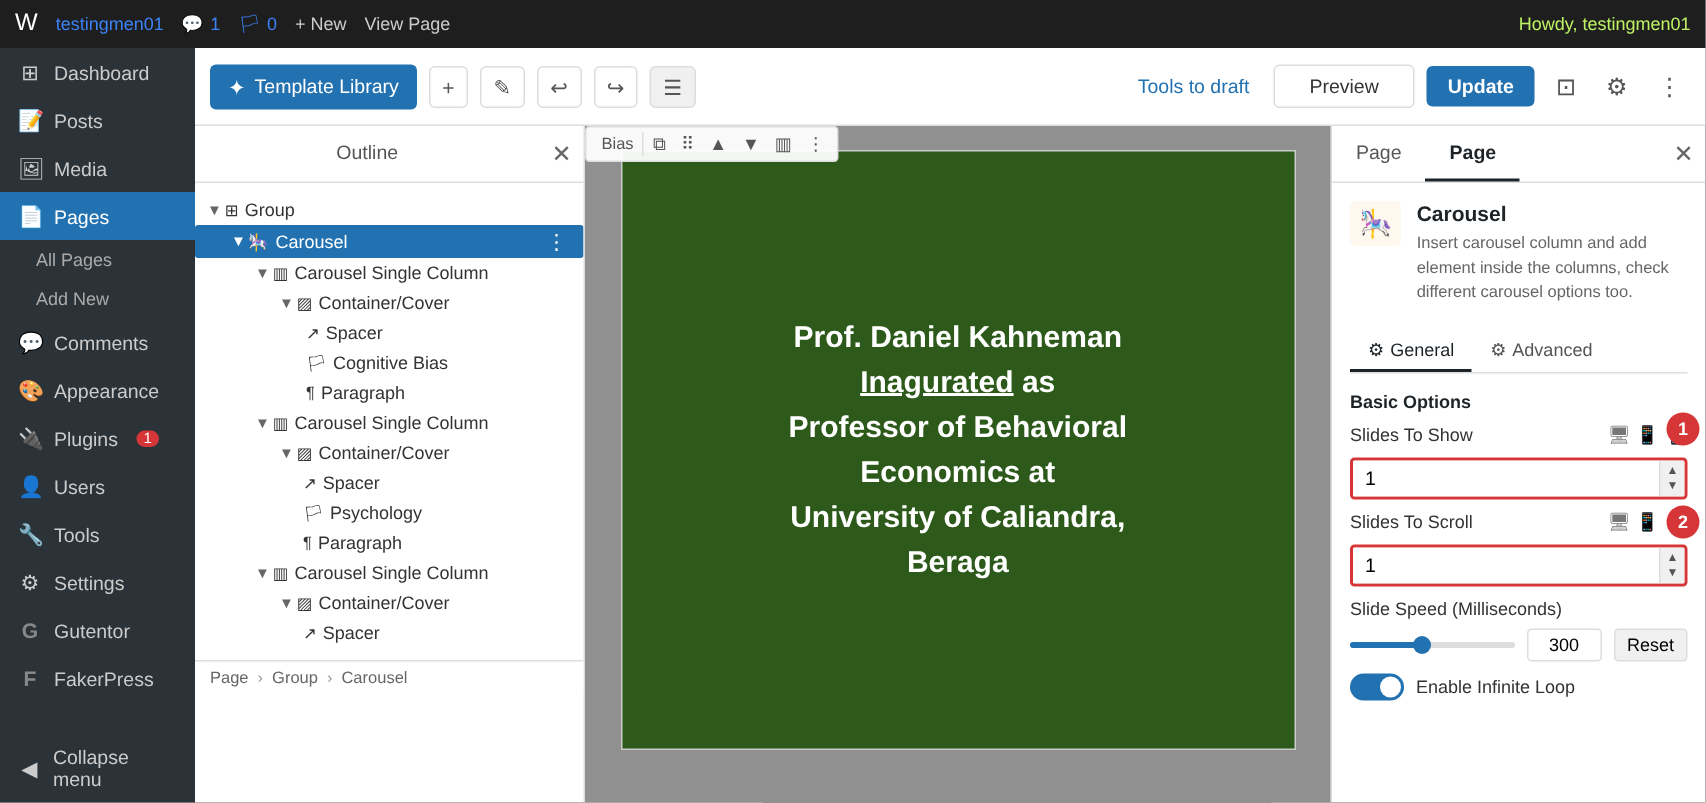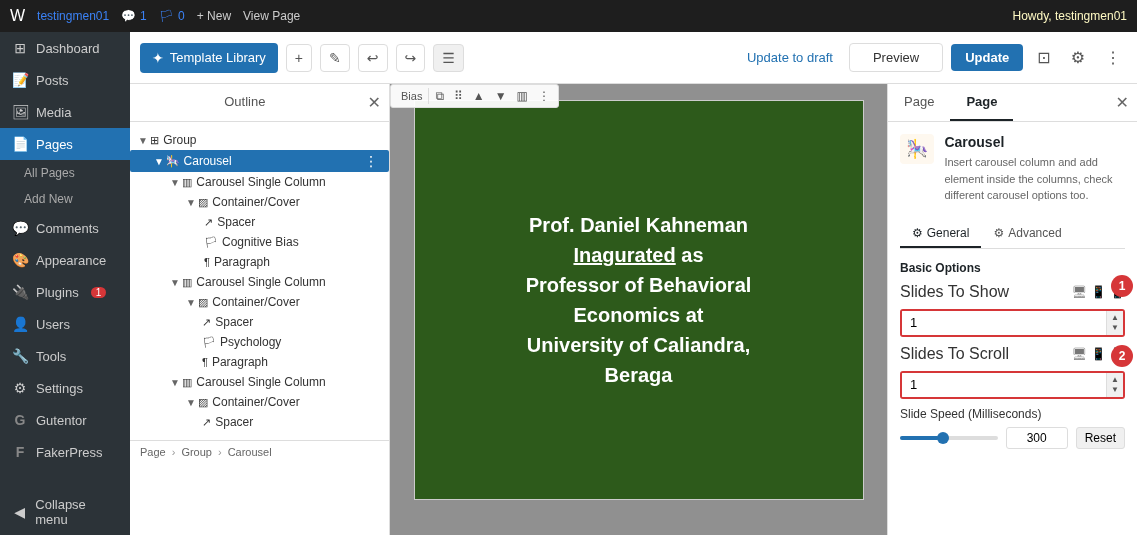--- a/index.html
+++ b/index.html
@@ -7,21 +7,21 @@
 
     
     .admin-bar {
       display: flex; align-items: center; background: #1e1e1e; color: #ccc;
       height: 32px; padding: 0 10px; gap: 12px; font-size: 12px;
     }
     .admin-bar .wp-logo { color: #fff; font-size: 16px; }
     .admin-bar .admin-bar-item { display: flex; align-items: center; gap: 4px; color: #3b82f6; }
     .admin-bar .new-btn { background: none; border: none; color: #ccc; cursor: pointer; font-size: 12px; }
     .admin-bar .view-page { color: #ccc; font-size: 12px; }
-    .admin-bar .howdy { margin-left: auto; color: #fef9c3; font-size: 12px; }
+    .admin-bar .howdy { margin-left: auto; color: #bef264; font-size: 12px; }
 
     
     .main-wrapper { display: flex; height: calc(535px - 32px); }
 
     
     .sidebar {
       width: 130px; background: #2c3338; color: #ccc; flex-shrink: 0;
       display: flex; flex-direction: column; font-size: 13px;
     }
     .sidebar-item {
@@ -138,21 +138,21 @@
     .panel-tabs-general { display: flex; border-bottom: 1px solid #ddd; margin-bottom: 12px; }
     .panel-tab-general {
       padding: 6px 12px; font-size: 12px; color: #555; cursor: pointer;
       border-bottom: 2px solid transparent; display: flex; align-items: center; gap: 4px;
     }
     .panel-tab-general.active { color: #1d2327; border-bottom: 2px solid #1d2327; }
 
     .section-title { font-size: 12px; font-weight: 600; color: #1d2327; margin-bottom: 8px; }
 
     .options-row { display: flex; align-items: center; margin-bottom: 8px; }
-    .options-label { font-size: 16px; color: #333; flex: 1; }
+    .options-label { font-size: 12px; color: #333; flex: 1; }
     .options-icons { display: flex; gap: 4px; align-items: center; }
     .opt-icon { font-size: 12px; color: #777; cursor: pointer; }
 
     .input-with-arrow {
       display: flex; border: 1px solid #ddd; border-radius: 3px; overflow: hidden;
       height: 28px; margin-bottom: 8px;
     }
     .input-with-arrow input {
       flex: 1; border: none; padding: 4px 8px; font-size: 13px; outline: none;
     }
@@ -163,21 +163,21 @@
     .arrow-up, .arrow-down { font-size: 8px; color: #555; line-height: 1.2; }
 
     .input-row-highlight {
       border: 2px solid #d63638 !important;
     }
 
     .slider-row { display: flex; align-items: center; gap: 8px; margin-bottom: 8px; }
     .slider-track { flex: 1; height: 4px; background: #ddd; border-radius: 2px; position: relative; cursor: pointer; }
     .slider-fill { height: 4px; background: #2271b1; border-radius: 2px; width: 40%; }
     .slider-thumb { width: 12px; height: 12px; background: #2271b1; border-radius: 50%; position: absolute; top: -4px; left: 38%; }
-    .speed-input { width: 62px; border: 1px solid #ddd; border-radius: 3px; padding: 3px 6px; font-size: 12px; text-align: center; }
+    .speed-input { width: 50px; border: 1px solid #ddd; border-radius: 3px; padding: 3px 6px; font-size: 12px; text-align: center; }
     .reset-btn { background: #f0f0f0; border: 1px solid #ddd; border-radius: 3px; padding: 3px 8px; font-size: 12px; cursor: pointer; }
 
     .toggle-row { display: flex; align-items: center; gap: 8px; margin-top: 8px; }
     .toggle-switch {
       width: 36px; height: 18px; background: #2271b1; border-radius: 9px; position: relative; cursor: pointer;
     }
     .toggle-knob { width: 14px; height: 14px; background: #fff; border-radius: 50%; position: absolute; top: 2px; left: 20px; }
     .toggle-label { font-size: 12px; color: #333; }
 
     
@@ -276,21 +276,21 @@
       <button class="template-lib-btn">
         <span class="star-icon">✦</span>
         <span>Template Library</span>
       </button>
       <button class="toolbar-btn">+</button>
       <button class="toolbar-btn">✎</button>
       <button class="toolbar-btn">↩</button>
       <button class="toolbar-btn">↪</button>
       <button class="toolbar-btn active">☰</button>
       <div class="toolbar-spacer"></div>
-      <button class="switch-draft-btn">Update to draft</button>
+      <button class="switch-draft-btn">Tools to draft</button>
       <button class="preview-btn">Preview</button>
       <button class="update-btn">Update</button>
       <button class="toolbar-icon-btn">⊡</button>
       <button class="toolbar-icon-btn">⚙</button>
       <button class="toolbar-icon-btn">⋮</button>
     </div>
 
     <div class="content-area">
 
       <div class="block-list-panel">
@@ -499,18 +499,24 @@
           <div class="options-label" style="margin-bottom:6px;font-size:12px;">Slide Speed (Milliseconds)</div>
           <div class="slider-row">
             <div class="slider-track">
               <div class="slider-fill"></div>
               <div class="slider-thumb"></div>
             </div>
             <input class="speed-input" type="text" value="300" style="">
             <button class="reset-btn">Reset</button>
           </div>
 
+          <div class="toggle-row">
+            <div class="toggle-switch">
+              <div class="toggle-knob"></div>
+            </div>
+            <span class="toggle-label">Enable Infinite Loop</span>
+          </div>
         </div>
       </div>
 
     </div>
   </div>
 </div>
 
 </body></html>

